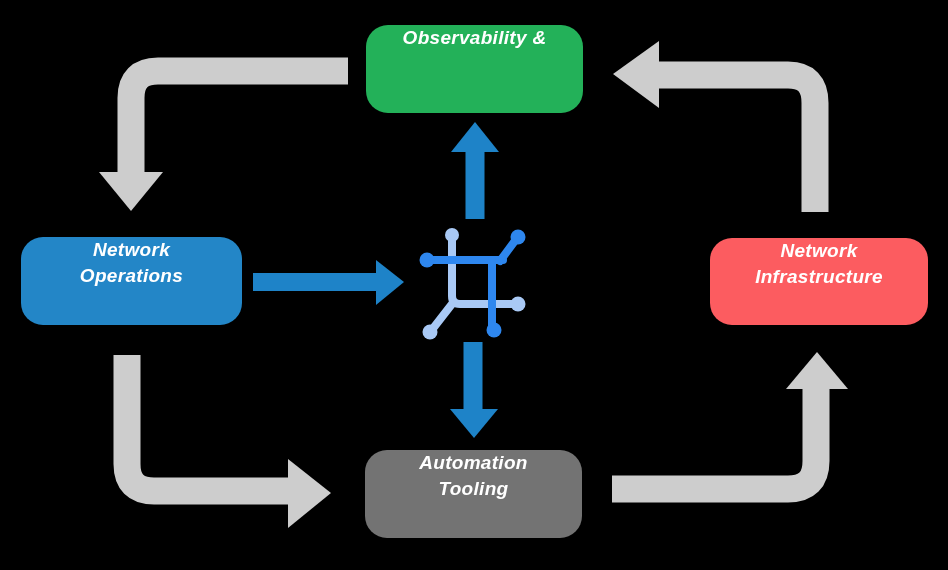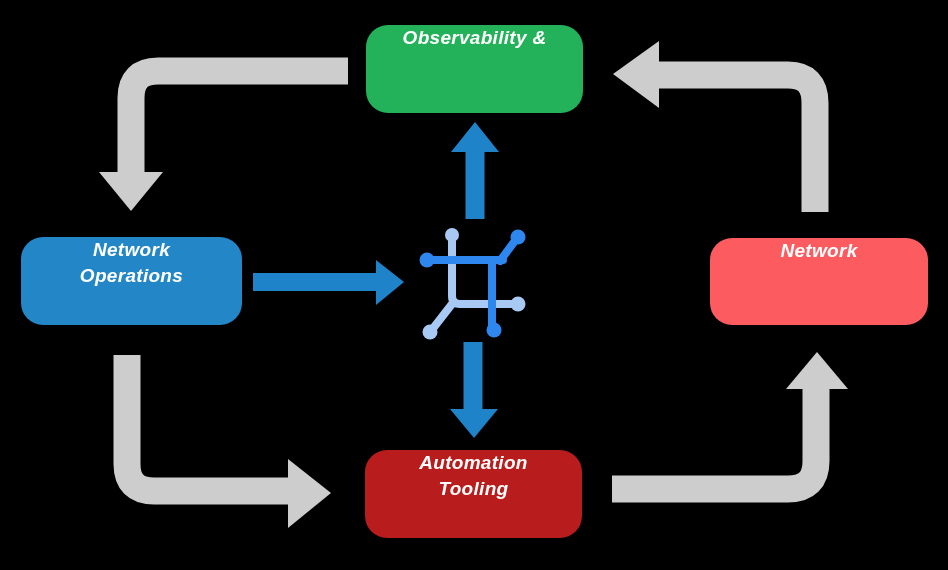--- a/index.html
+++ b/index.html
@@ -66,23 +66,24 @@
     <span>Observability &amp;</span>
   </div>
 
   <div class="node node-operations" style="background-color: rgb(35, 134, 199);">
     <span>Network</span>
     <span>Operations</span>
   </div>
 
   <div class="node node-infrastructure" style="background-color: rgb(252, 92, 96);">
     <span>Network</span>
+    <span>Infrastructure</span>
   </div>
 
-  <div class="node node-automation" style="background-color: #b91c1c;">
+  <div class="node node-automation" style="background-color: #737373;">
     <span>Automation</span>
     <span>Tooling</span>
   </div>
 
   <svg class="hub-icon" viewBox="0 0 110 116" aria-hidden="true">
 
     <g stroke-linecap="round" fill="none" stroke-width="8">
       <path d="M34 10 V70 Q34 78 42 78 H99" stroke="#A9C9F5"></path>
       <path d="M34 78 L13 105" stroke="#A9C9F5"></path>
     </g>

